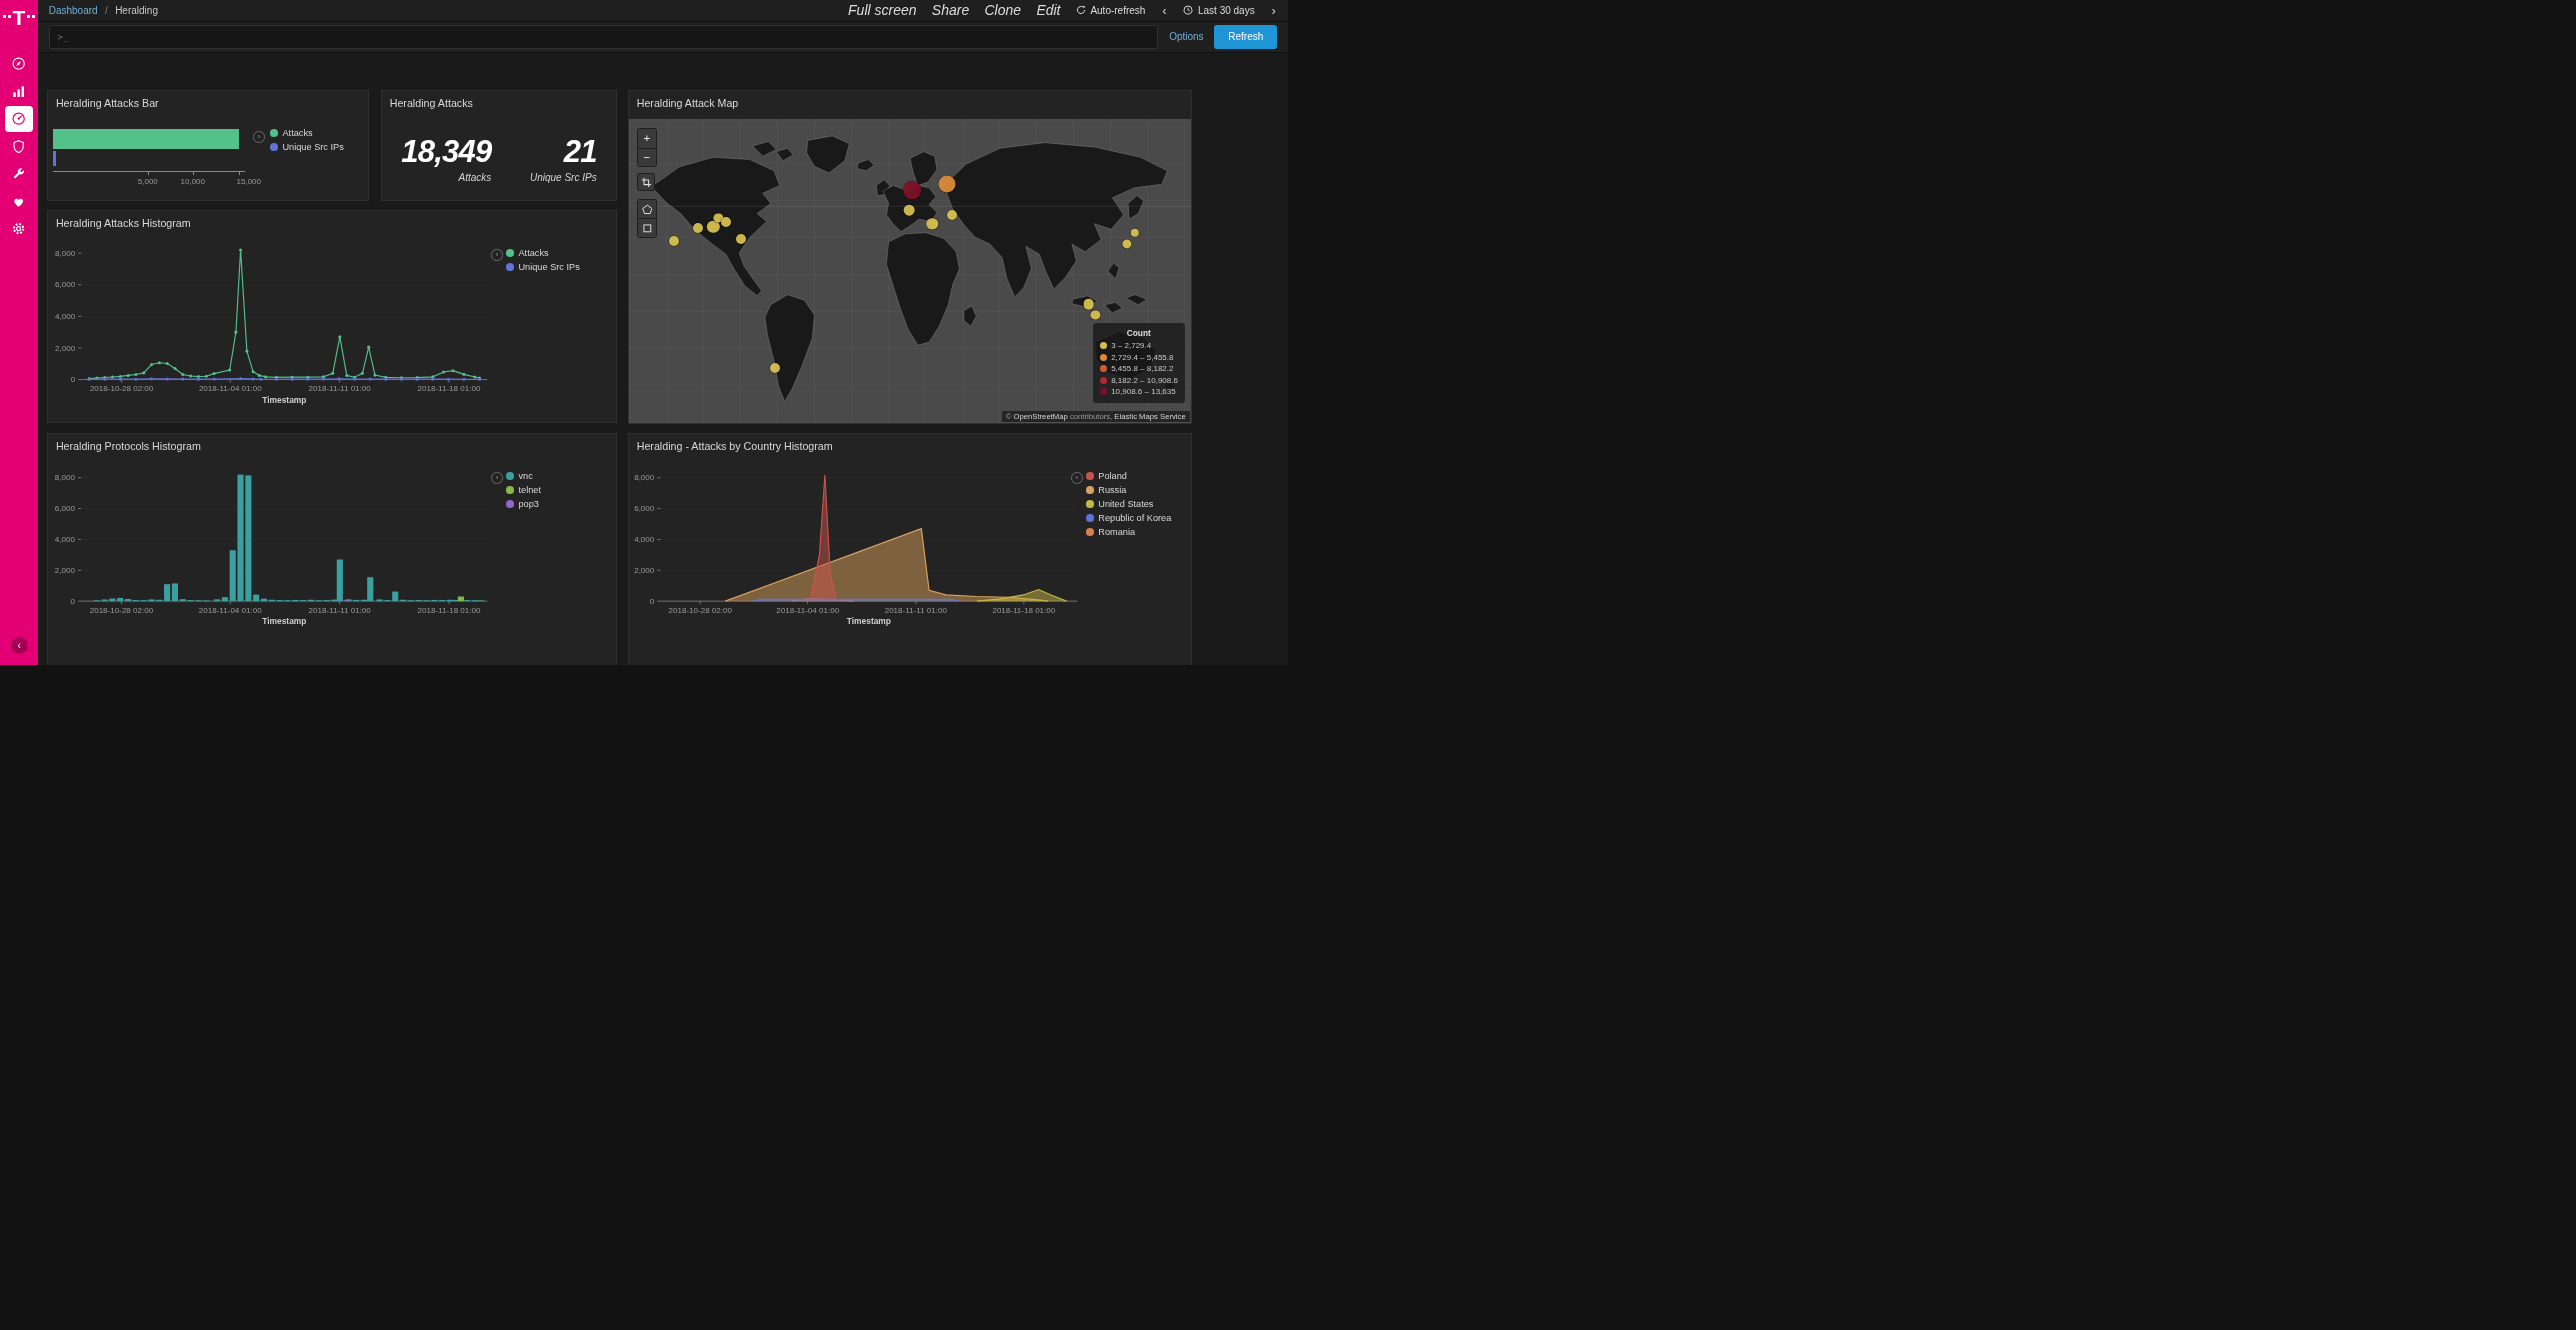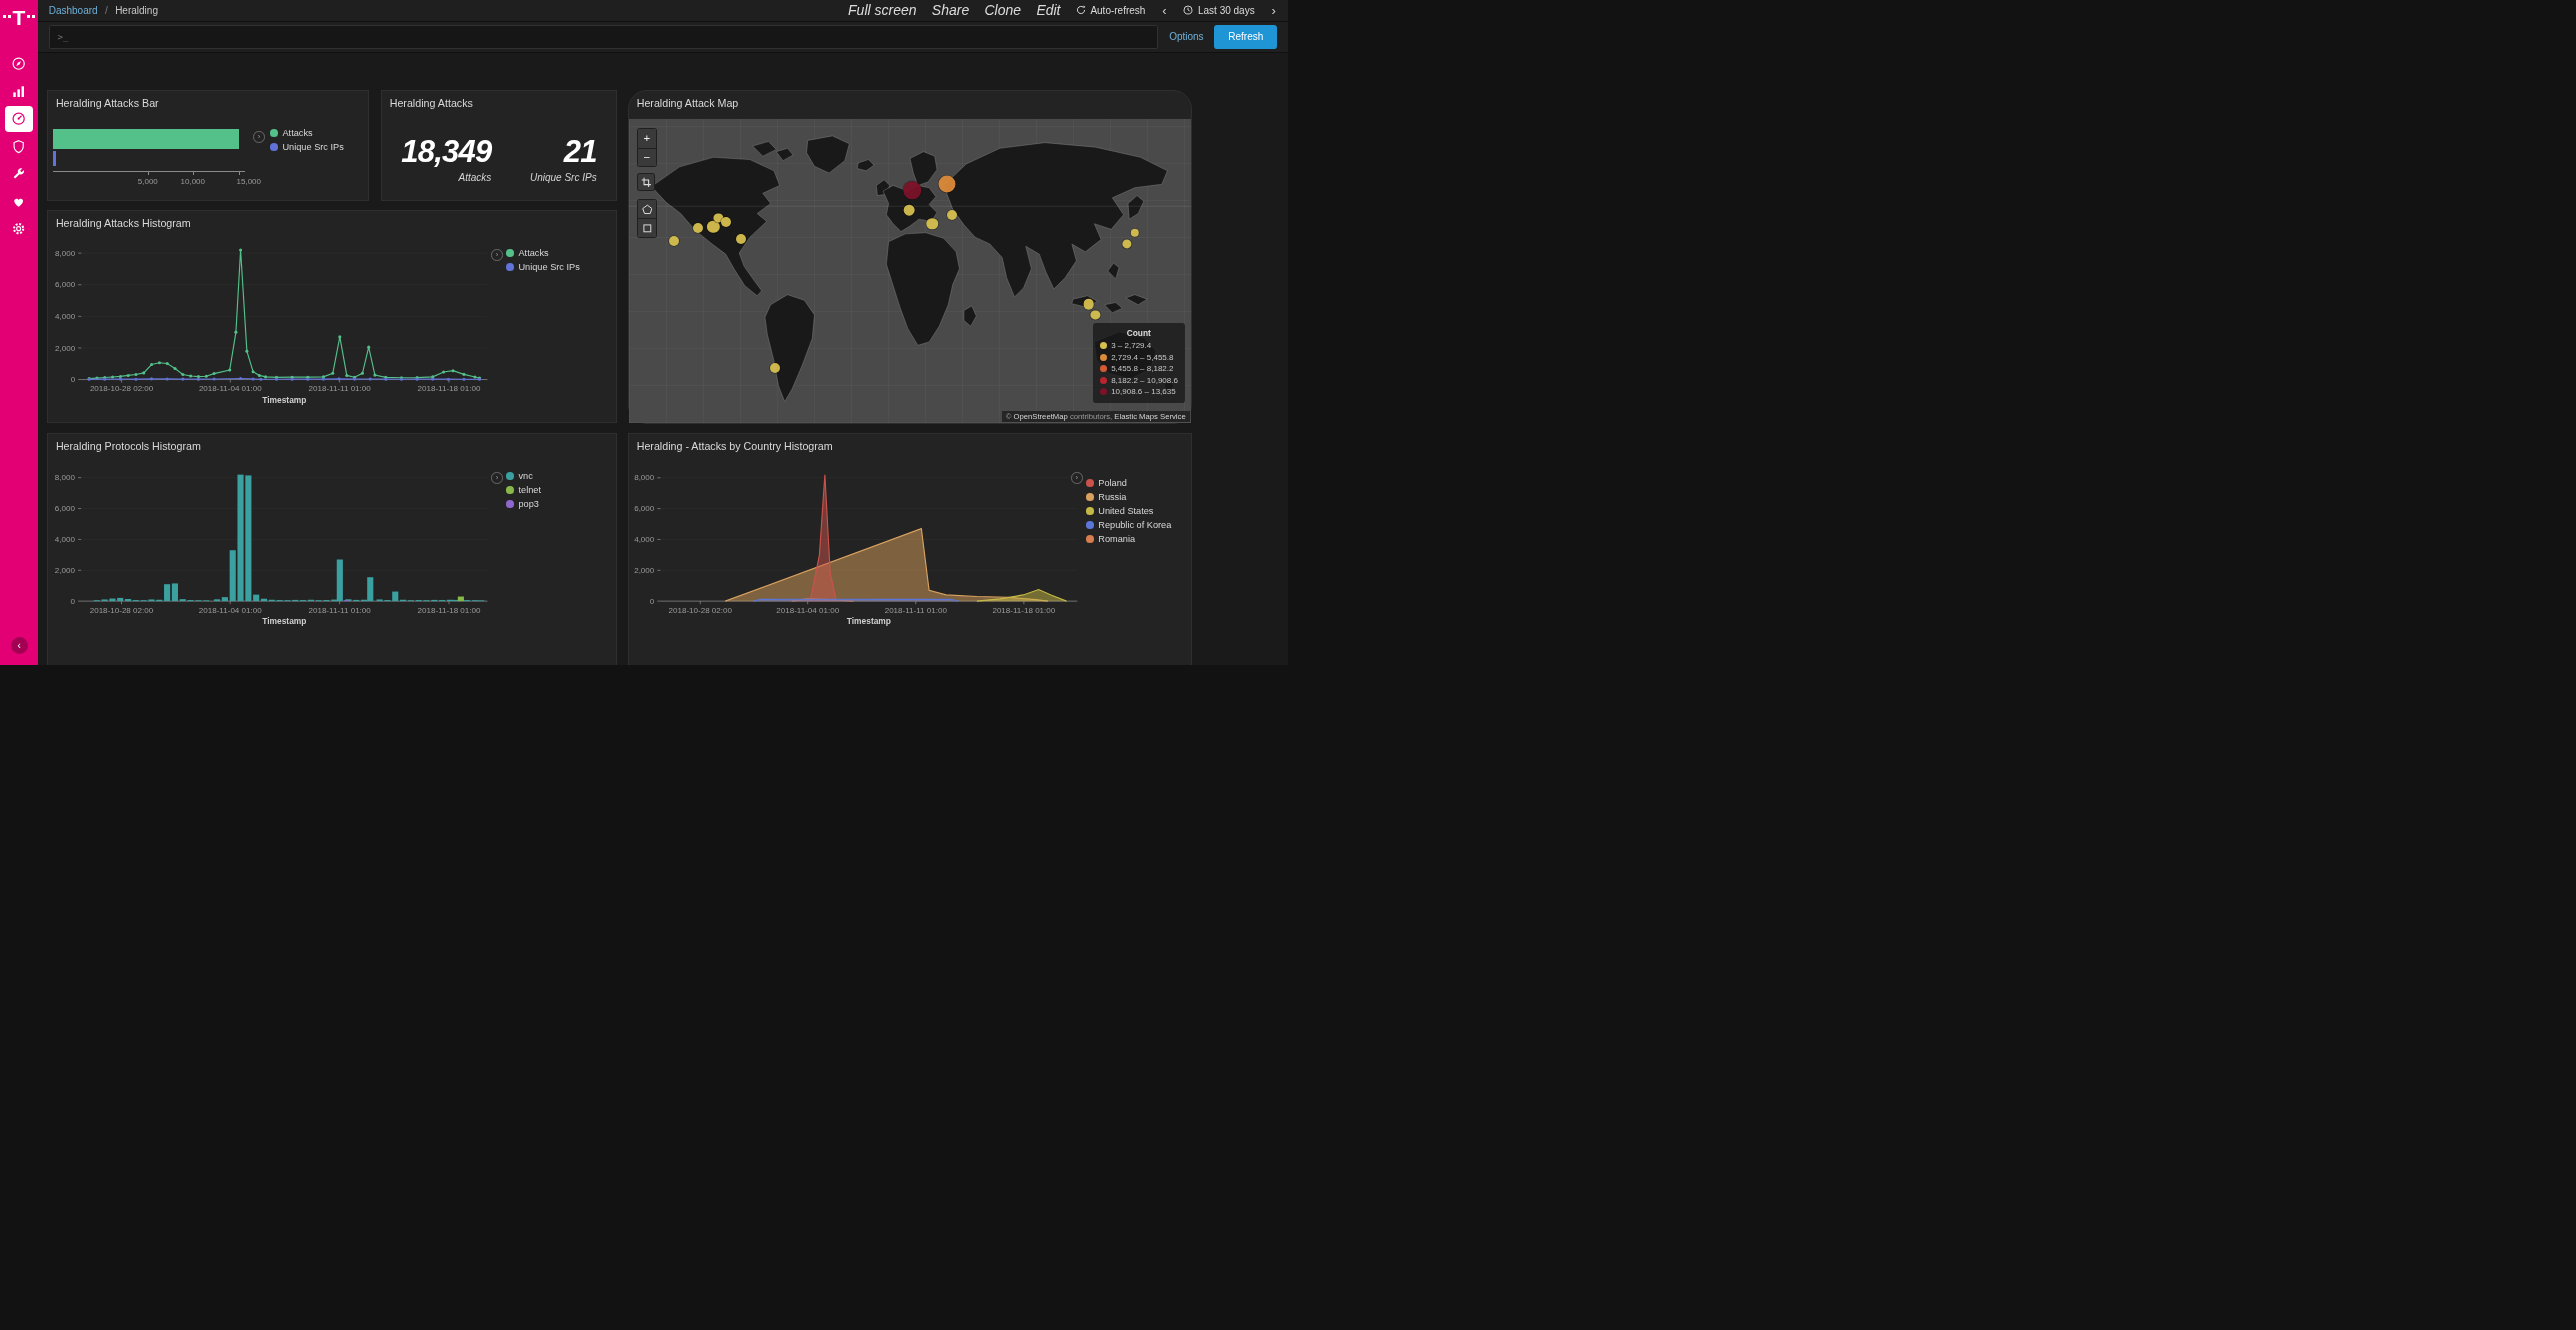--- a/index.html
+++ b/index.html
@@ -235,21 +235,21 @@
               <div class="metric-value">18,349</div>
               <div class="metric-label">Attacks</div>
             </div>
             <div class="metric">
               <div class="metric-value">21</div>
               <div class="metric-label">Unique Src IPs</div>
             </div>
           </div>
       </section>
 
-      <section class="panel" style="left:590px;top:16px;width:564px;height:334px;border-radius:19px;">
+      <section class="panel" style="left:590px;top:16px;width:564px;height:334px;">
         <h3 class="panel-title">Heralding Attack Map</h3>
         <div id="map-canvas">
           <svg id="world-svg" viewBox="0 0 1000 540" preserveAspectRatio="none">
             <g fill="#191919" stroke="#8f8f8f" stroke-width="0.7" stroke-linejoin="round">
               <path d="M40,120 L90,85 L150,68 L215,72 L258,92 L268,118 L238,132 L252,150 L228,168 L245,182 L215,210 L196,238 L205,262 L222,286 L236,305 L228,314 L206,296 L188,268 L172,240 L148,222 L118,198 L92,168 L66,148 Z"></path>
               <path d="M220,48 l28,-8 l14,14 l-24,12 Z"></path>
               <path d="M262,58 l20,-6 l10,12 l-18,10 Z"></path>
               <path d="M318,38 L362,30 L392,44 L384,74 L356,96 L330,84 L316,60 Z"></path>
               <path d="M252,330 L282,312 L312,322 L330,348 L326,390 L308,438 L290,480 L277,502 L266,474 L258,430 L246,382 L242,352 Z"></path>
               <path d="M408,78 l18,-6 l10,10 l-14,10 l-16,-4 Z"></path>
@@ -601,21 +601,21 @@
             <g>
               <polygon points="212.3,218.0 232.4,215.0 262.6,216.0 292.9,218.0 292.9,218 212.3,218" fill="#d77d4f" fill-opacity="0.5" stroke="none"></polygon>
               <polyline points="212.3,218.0 232.4,215.0 262.6,216.0 292.9,218.0" fill="none" stroke="#d77d4f" stroke-width="1.5"></polyline>
             </g>
             <g>
               <polygon points="161.9,218.0 172.0,215.8 252.6,215.6 333.1,215.8 419.8,215.6 429.9,218.0 429.9,218 161.9,218" fill="#5b76d8" fill-opacity="0.5" stroke="none"></polygon>
               <polyline points="161.9,218.0 172.0,215.8 252.6,215.6 333.1,215.8 419.8,215.6 429.9,218.0" fill="none" stroke="#5b76d8" stroke-width="1.5"></polyline>
             </g>
           </svg>
         <button class="legend-toggle" style="left:442px;top:38px;">›</button>
-        <div class="legend" id="legend-f" style="left:457px;top:35px;margin-top:7px;">
+        <div class="legend" id="legend-f" style="left:457px;top:35px;">
             <div class="legend-item">
               <span class="legend-dot" style="background: rgb(201, 83, 76);"></span>
               <span>Poland</span>
             </div>
             <div class="legend-item">
               <span class="legend-dot" style="background: rgb(217, 161, 94);"></span>
               <span>Russia</span>
             </div>
             <div class="legend-item">
               <span class="legend-dot" style="background: rgb(197, 185, 69);"></span>

